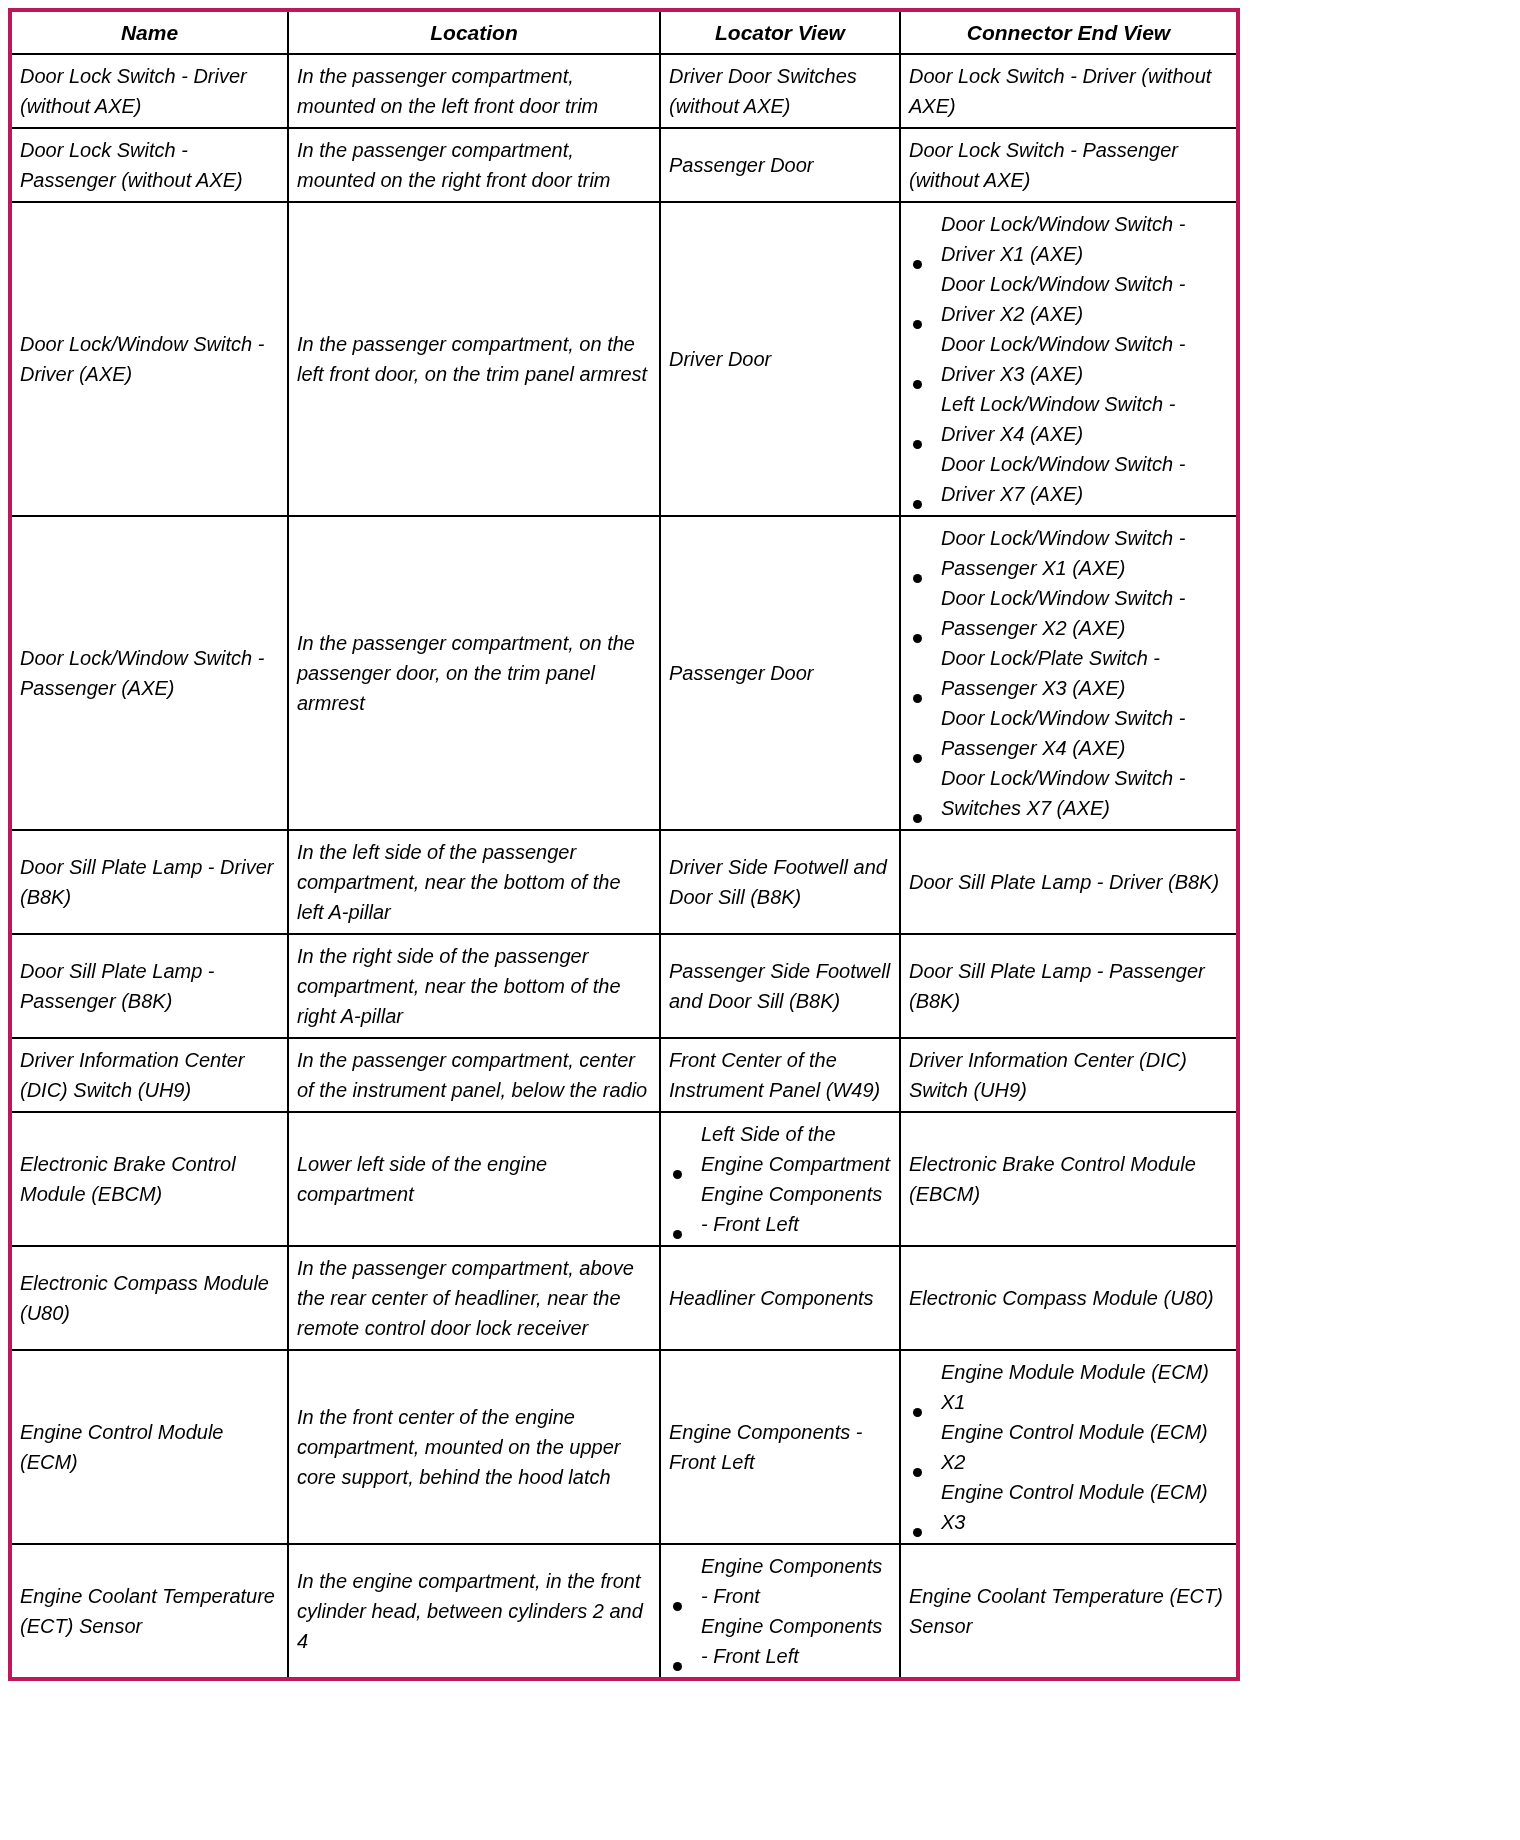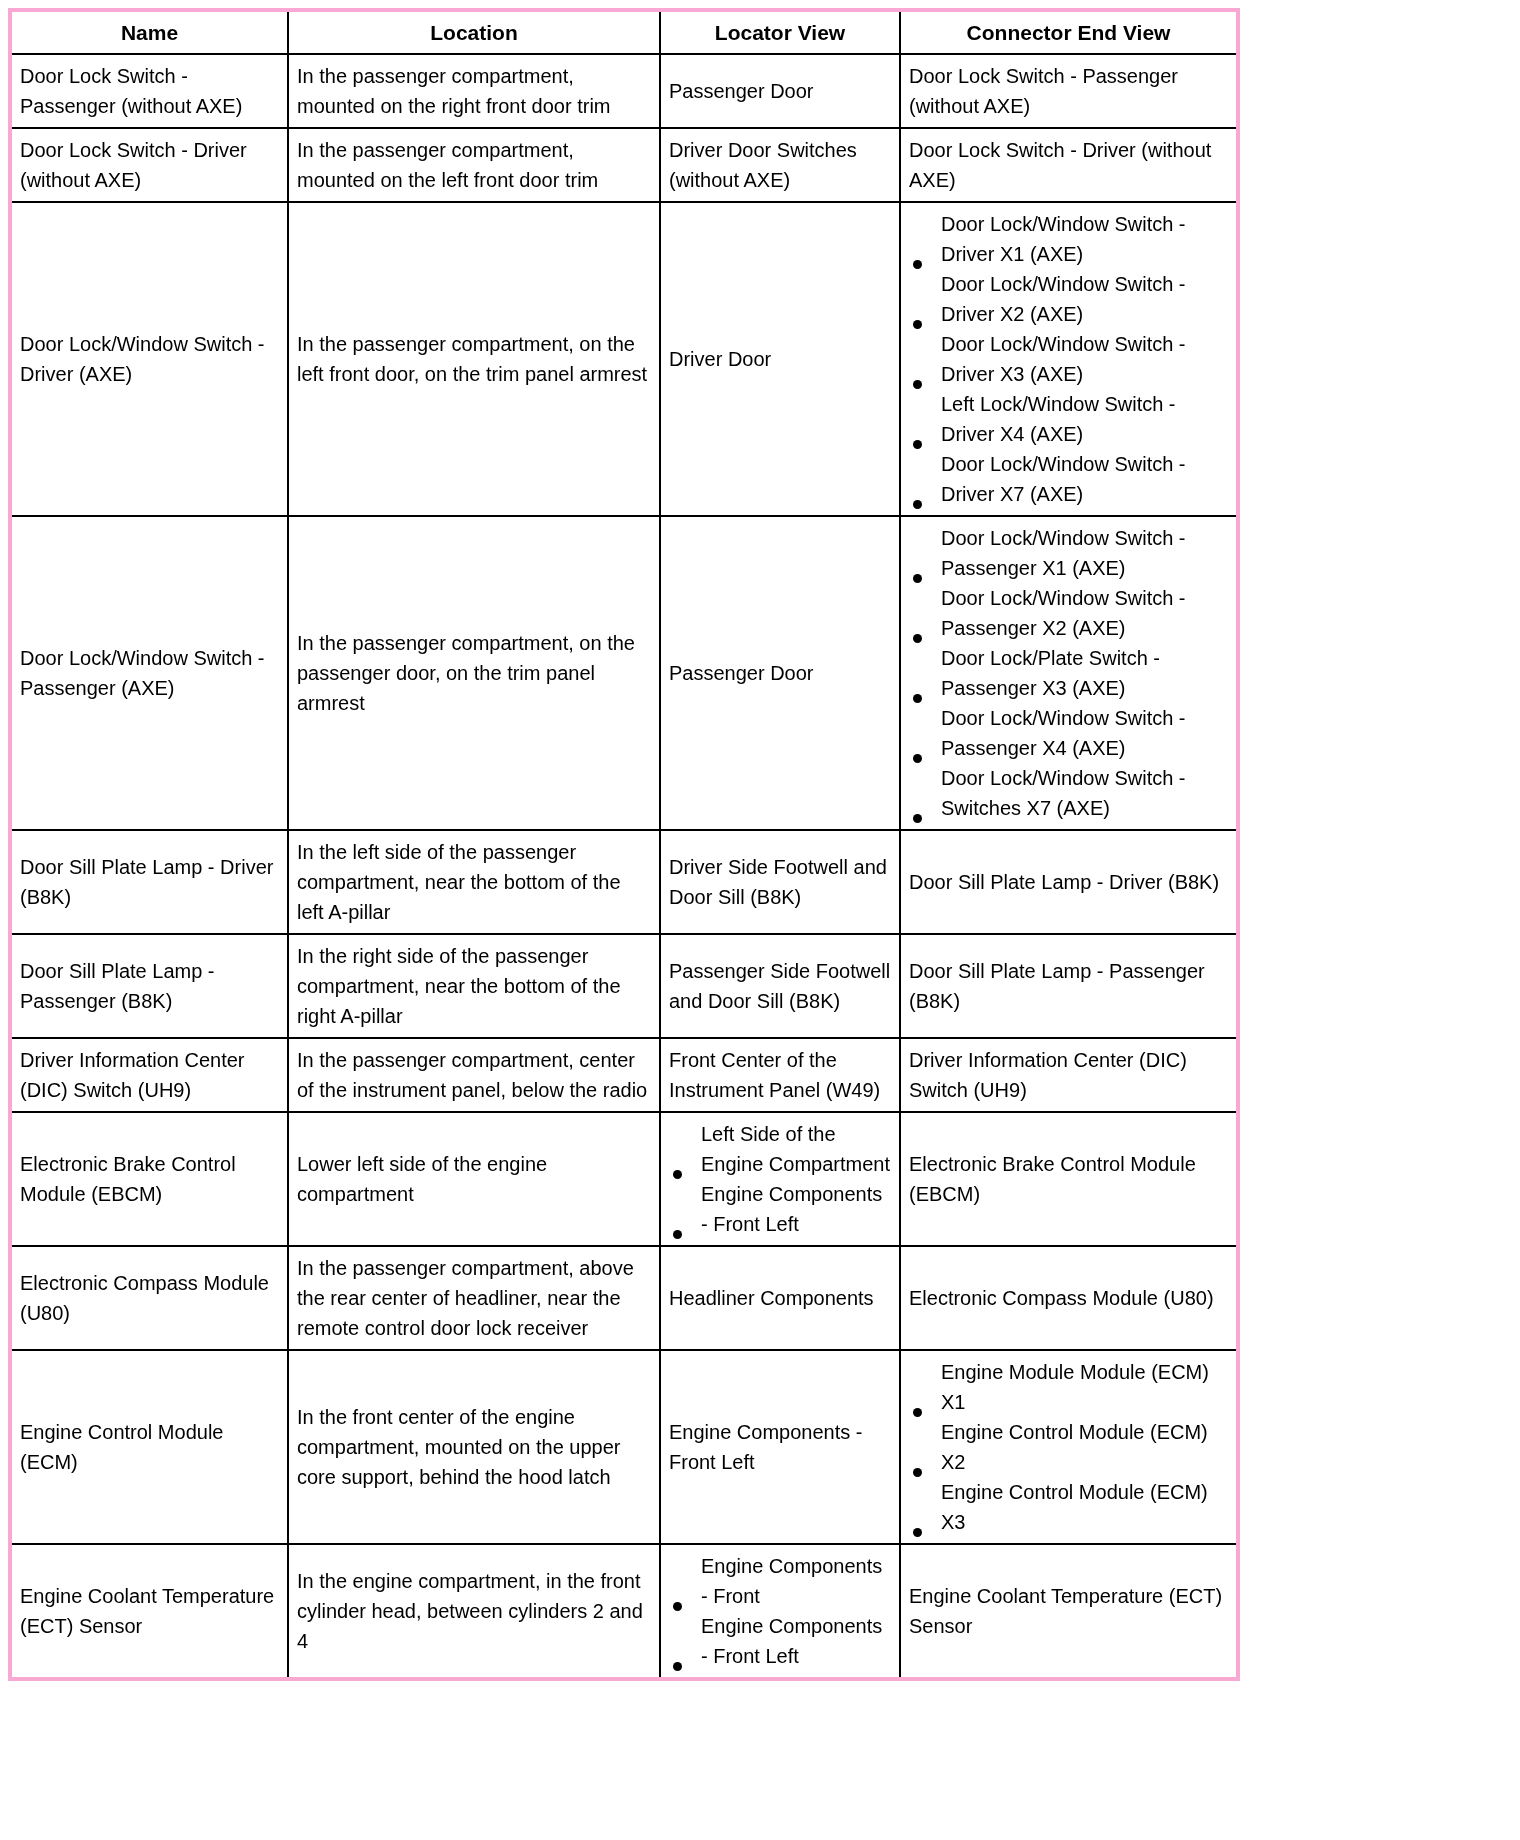--- a/index.html
+++ b/index.html
@@ -13,21 +13,22 @@
     min-height: 1840px;
     background: #ffffff;
     box-sizing: border-box;
     padding: 8px;
     font-family: "Liberation Sans", sans-serif;
     color: #000000;
   }
   table.locator-table {
     border-collapse: collapse;
     table-layout: fixed;
-    border: 4px solid #f9a8d4;
+    border: 4px solid #be185d;
+    font-style: italic;
   }
   col.c-name { width: 278px; }
   col.c-location { width: 372px; }
   col.c-locator { width: 240px; }
   col.c-connector { width: 338px; }
   table.locator-table th {
     border: 2px solid #000000;
     font-size: 21px;
     font-weight: bold;
     line-height: 1.3;
@@ -69,30 +70,30 @@
     <thead>
       <tr>
         <th>Name</th>
         <th>Location</th>
         <th>Locator View</th>
         <th>Connector End View</th>
       </tr>
     </thead>
     <tbody>
         <tr>
+          <td>Door Lock Switch - Driver (without AXE)</td>
+          <td>In the passenger compartment, mounted on the left front door trim</td>
+          <td>Driver Door Switches (without AXE)</td>
+          <td>Door Lock Switch - Driver (without AXE)</td>
+        </tr>
+        <tr>
           <td>Door Lock Switch - Passenger (without AXE)</td>
           <td>In the passenger compartment, mounted on the right front door trim</td>
           <td>Passenger Door</td>
           <td>Door Lock Switch - Passenger (without AXE)</td>
-        </tr>
-        <tr>
-          <td>Door Lock Switch - Driver (without AXE)</td>
-          <td>In the passenger compartment, mounted on the left front door trim</td>
-          <td>Driver Door Switches (without AXE)</td>
-          <td>Door Lock Switch - Driver (without AXE)</td>
         </tr>
         <tr>
           <td>Door Lock/Window Switch - Driver (AXE)</td>
           <td>In the passenger compartment, on the left front door, on the trim panel armrest</td>
           <td>Driver Door</td>
           <td>
             <div class="bullet-list">
               <div class="bullet-item">
                 <span class="bullet-dot"></span>
                 <span class="bullet-text">Door Lock/Window Switch - Driver X1 (AXE)</span>

